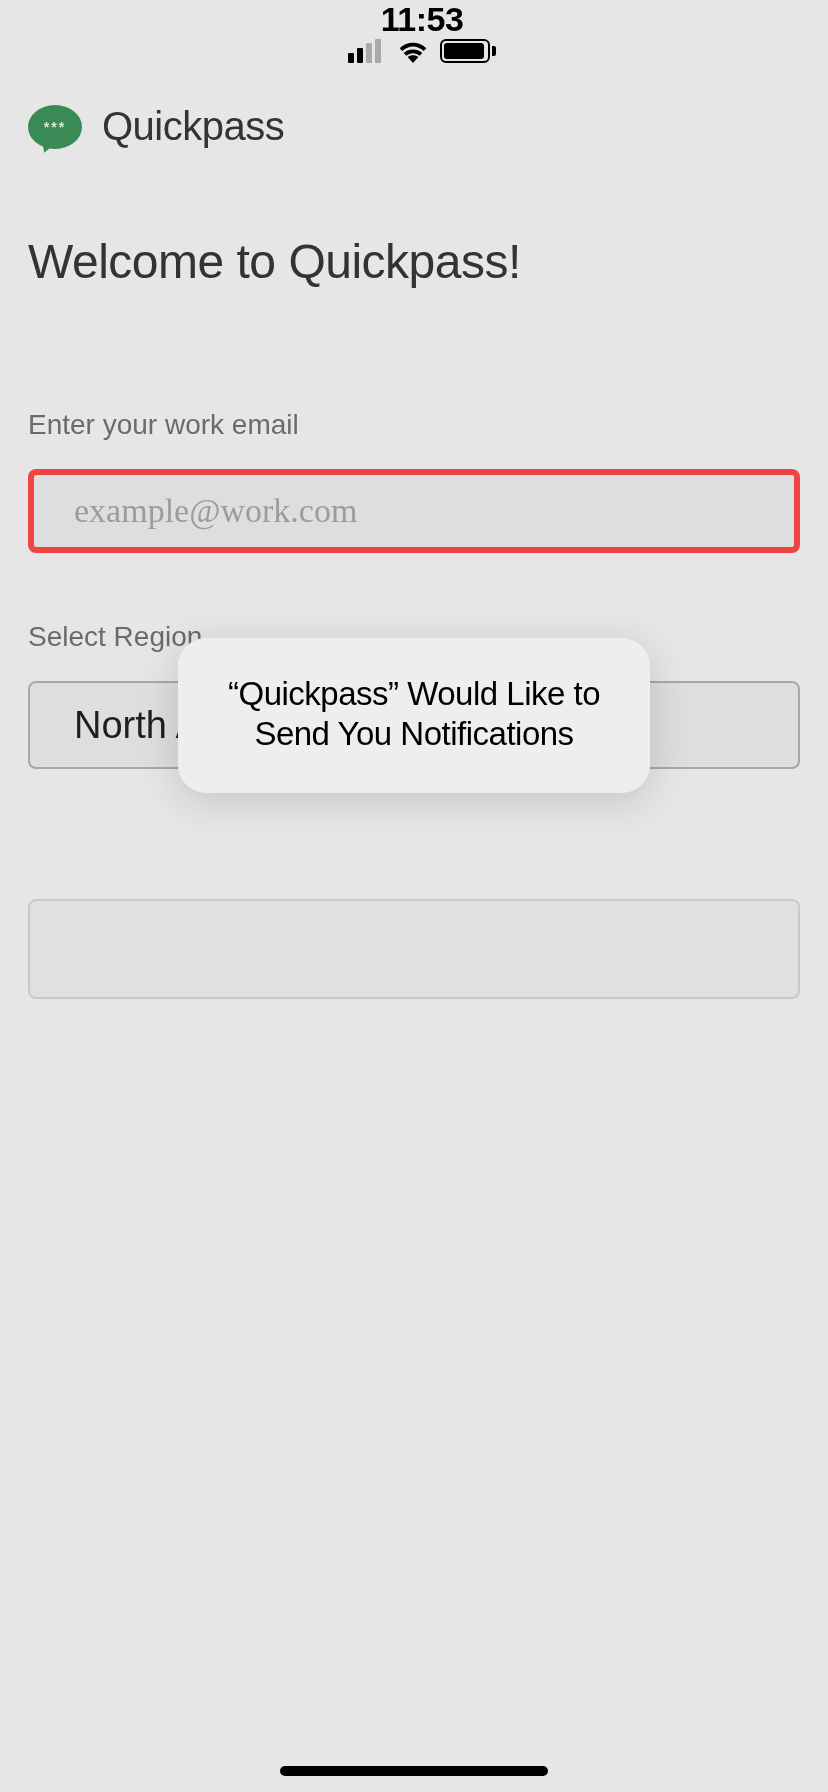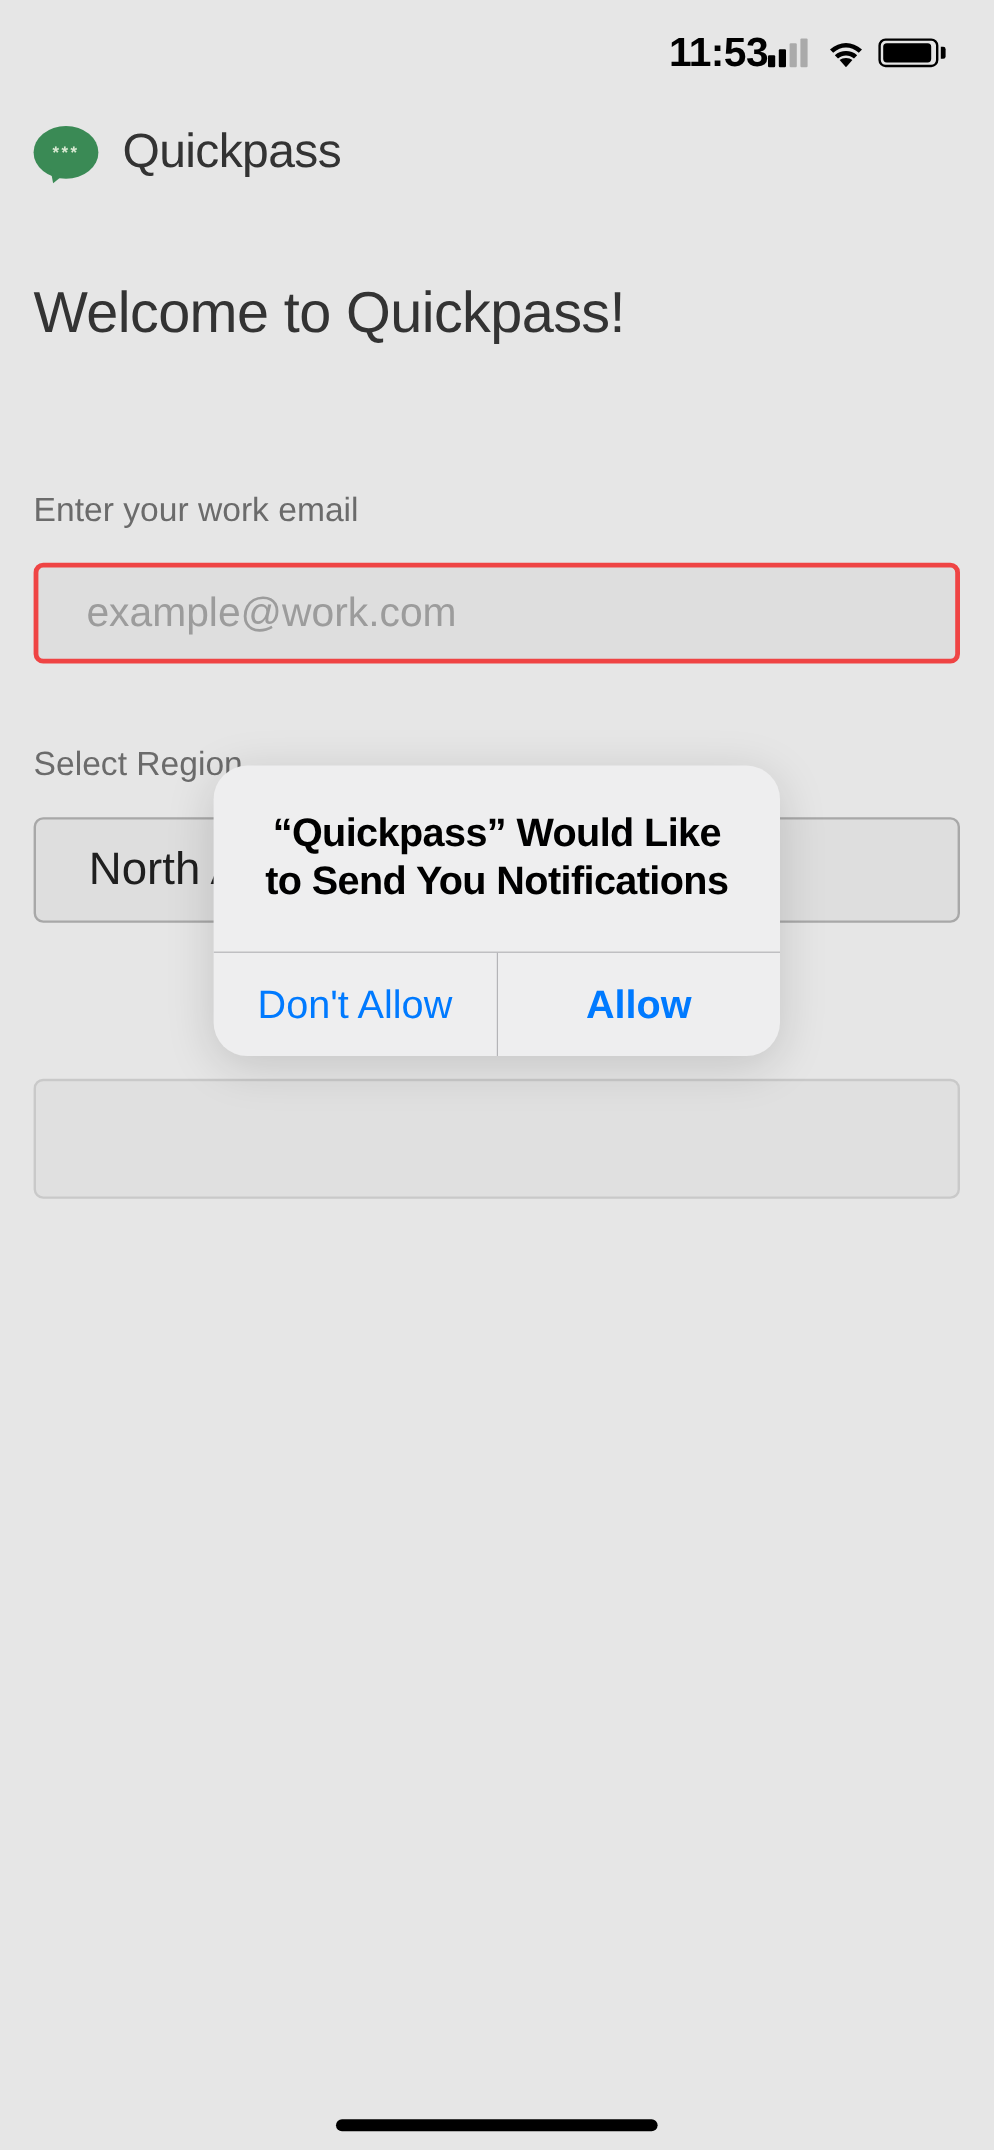--- a/index.html
+++ b/index.html
@@ -10,22 +10,23 @@
       position: relative;
     }
 
     
     .status-bar {
       position: absolute;
       top: 0; left: 0; right: 0;
       height: 88px;
       display: flex;
       align-items: center;
-      justify-content: flex-end;
+      justify-content: flex-start;
       padding: 0 40px 0 56px;
+      flex-direction: column;
     }
     .status-time {
       font-size: 34px;
       font-weight: 600;
       color: #000;
       letter-spacing: -0.5px;
     }
     .status-right {
       display: flex;
       align-items: center;
@@ -93,27 +94,28 @@
     }
     .field-label {
       font-size: 28px;
       color: #6b6b6b;
       margin-bottom: 28px;
       margin-top: 47px;
     }
     .text-input {
       width: 100%;
       height: 84px;
-      border: 4px solid #ef4444;
+      border: 6px solid #ef4444;
       border-radius: 8px;
       background: #dedede;
       font-size: 34px;
       color: #333;
       padding: 0 40px;
       outline: none;
+      font-family: Liberation Serif, serif;
     }
     .text-input::placeholder { color: #9c9c9c; }
     .field-group { margin-bottom: 68px; }
     .select-wrap { position: relative; }
     .select-btn {
       width: 100%;
       height: 88px;
       border: 2px solid #a8a8a8;
       border-radius: 8px;
       background: #dedede;
@@ -154,21 +156,21 @@
       border-radius: 28px;
       overflow: hidden;
       box-shadow: 0 8px 40px rgba(0,0,0,0.15);
     }
     .alert-body {
       padding: 36px 30px 30px;
       text-align: center;
     }
     .alert-title {
       font-size: 33px;
-      font-weight: 700;
+      font-weight: 400;
       color: #000;
       line-height: 1.2;
       margin-bottom: 10px;
       letter-spacing: -0.5px;
     }
     .alert-message {
       font-size: 25px;
       color: #000;
       line-height: 1.3;
     }
@@ -259,23 +261,15 @@
     </button>
   </div>
 </div>
 
 <div class="overlay"></div>
 
 <div class="ios-alert">
   <div class="alert-body">
     <div class="alert-title">“Quickpass” Would Like to Send You Notifications</div>
   </div>
-  <div class="alert-actions">
-    <button class="alert-btn">
-      <span>Don't Allow</span>
-    </button>
-    <button class="alert-btn primary">
-      <span>Allow</span>
-    </button>
-  </div>
 </div>
 
 <div class="home-indicator"></div>
 
 </body></html>

